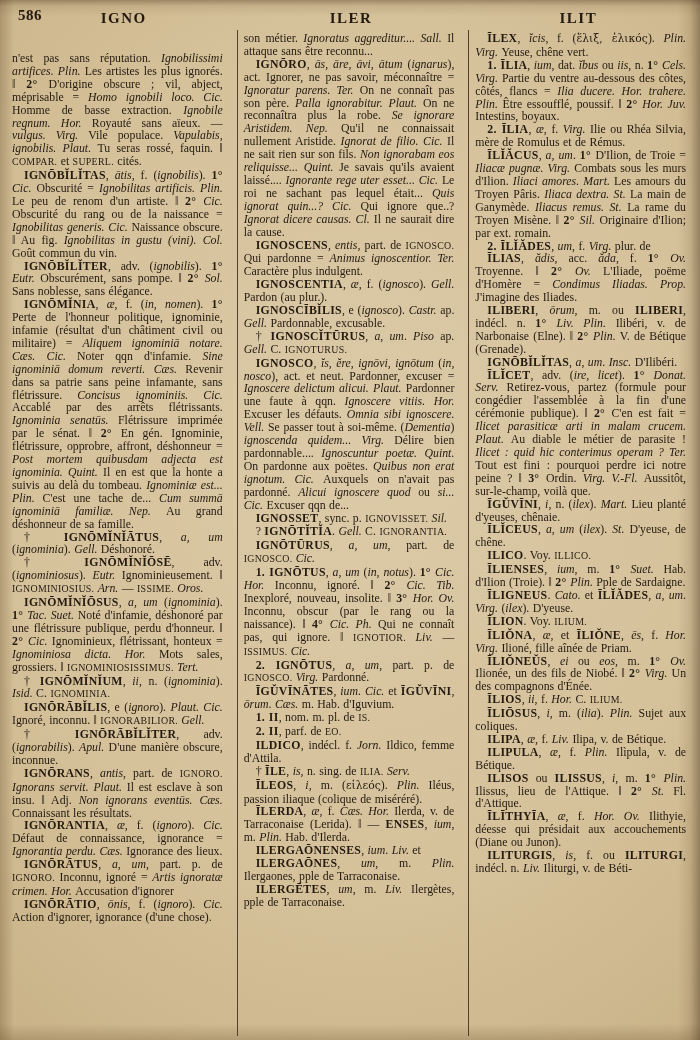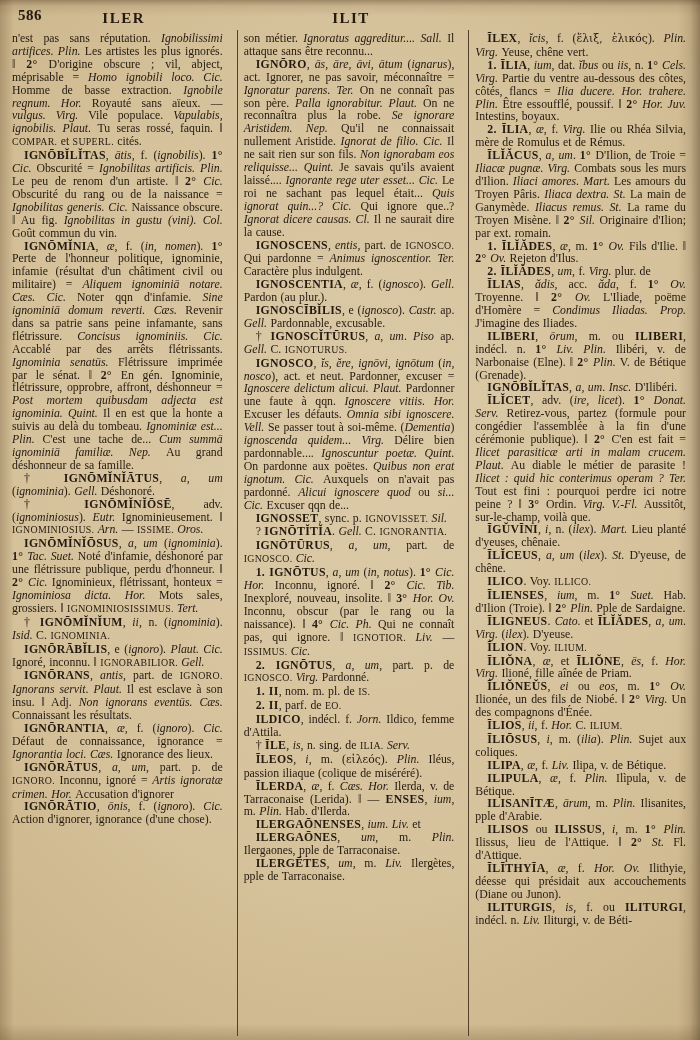--- a/index.html
+++ b/index.html
@@ -35,104 +35,106 @@
   .cols {
     display: flex;
     height: 1006px;
     overflow: hidden;
   }
   .col {
     flex: 1 1 0;
     overflow: hidden;
     padding: 2px 6px 0 6px;
   }
-  .col.c1 { padding-left: 2px; }
+  .col.c1 { padding-left: 2px; margin-top: 20px; }
   .col.c2, .col.c3 { border-left: 1px solid #53402a; margin-left: 8px; }
   .para {
     margin: 0;
     font-size: 11.8px;
     line-height: 12.9px;
     text-align: justify;
     word-spacing: 0.5px;
   }
   .para.ind { text-indent: 12px; }
   .seg-i { font-style: italic; }
   .seg-b { font-weight: 700; letter-spacing: 0.3px; }
   .seg-sc { font-size: 9.9px; letter-spacing: 0.3px; }
   .seg-g { font-family: "DejaVu Serif", serif; font-size: 10.8px; }
 </style>
 </head>
 <body>
 
 <div class="page">
   <div class="header">
     <span class="pageno">586</span>
+    <span class="guide">IGNO</span>
     <span class="guide">ILER</span>
     <span class="guide">ILIT</span>
   </div>
   <div class="cols">
     <div class="col c1">
         <p class="para"><span>n'est pas sans réputation. </span><span class="seg-i">Ignobilissimi artifices. Plin. </span><span>Les artistes les plus ignorés. ‖ </span><span class="seg-b">2° </span><span>D'origine obscure ; vil, abject, méprisable = </span><span class="seg-i">Homo ignobili loco. Cic. </span><span>Homme de basse extraction. </span><span class="seg-i">Ignobile regnum. Hor. </span><span>Royauté sans aïeux. — </span><span class="seg-i">vulgus. Virg. </span><span>Vile populace. </span><span class="seg-i">Vapulabis, ignobilis. Plaut. </span><span>Tu seras rossé, faquin. ‖ </span><span class="seg-sc">COMPAR. </span><span>et </span><span class="seg-sc">SUPERL. </span><span>cités.</span></p>
         <p class="para ind"><span class="seg-b">IGNŌBĬLĬTAS</span><span>, </span><span class="seg-i">ātis</span><span>, f. (</span><span class="seg-i">ignobilis</span><span>). </span><span class="seg-b">1° </span><span class="seg-i">Cic. </span><span>Obscurité = </span><span class="seg-i">Ignobilitas artificis. Plin. </span><span>Le peu de renom d'un artiste. ‖ </span><span class="seg-b">2° </span><span class="seg-i">Cic. </span><span>Obscurité du rang ou de la naissance = </span><span class="seg-i">Ignobilitas generis. Cic. </span><span>Naissance obscure. ‖ Au fig. </span><span class="seg-i">Ignobilitas in gustu (vini). Col. </span><span>Goût commun du vin.</span></p>
+        <p class="para ind"><span class="seg-b">IGNŌBĬLĬTER</span><span>, adv. (</span><span class="seg-i">ignobilis</span><span>). </span><span class="seg-b">1° </span><span class="seg-i">Eutr. </span><span>Obscurément, sans pompe. ‖ </span><span class="seg-b">2° </span><span class="seg-i">Sol. </span><span>Sans noblesse, sans élégance.</span></p>
         <p class="para ind"><span class="seg-b">IGNŌMĬNIA</span><span>, </span><span class="seg-i">æ</span><span>, f. (</span><span class="seg-i">in, nomen</span><span>). </span><span class="seg-b">1° </span><span>Perte de l'honneur politique, ignominie, infamie (résultat d'un châtiment civil ou militaire) = </span><span class="seg-i">Aliquem ignominiā notare. Cæs. Cic. </span><span>Noter qqn d'infamie. </span><span class="seg-i">Sine ignominiā domum reverti. Cæs. </span><span>Revenir dans sa patrie sans peine infamante, sans flétrissure. </span><span class="seg-i">Concisus ignominiis. Cic. </span><span>Accablé par des arrêts flétrissants. </span><span class="seg-i">Ignominia senatūs. </span><span>Flétrissure imprimée par le sénat. ‖ </span><span class="seg-b">2° </span><span>En gén. Ignominie, flétrissure, opprobre, affront, déshonneur = </span><span class="seg-i">Post mortem quibusdam adjecta est ignominia. Quint. </span><span>Il en est que la honte a suivis au delà du tombeau. </span><span class="seg-i">Ignominiæ est... Plin. </span><span>C'est une tache de... </span><span class="seg-i">Cum summā ignominiā familiæ. Nep. </span><span>Au grand déshonneur de sa famille.</span></p>
         <p class="para ind"><span>† </span><span class="seg-b">IGNŌMĬNĬĀTUS</span><span>, </span><span class="seg-i">a, um</span><span> (</span><span class="seg-i">ignominia</span><span>). </span><span class="seg-i">Gell. </span><span>Déshonoré.</span></p>
         <p class="para ind"><span>† </span><span class="seg-b">IGNŌMĬNĬŌSĒ</span><span>, adv. (</span><span class="seg-i">ignominiosus</span><span>). </span><span class="seg-i">Eutr. </span><span>Ignominieusement. ‖ </span><span class="seg-sc">IGNOMINIOSIUS. </span><span class="seg-i">Arn. </span><span>— </span><span class="seg-sc">ISSIME. </span><span class="seg-i">Oros.</span></p>
         <p class="para ind"><span class="seg-b">IGNŌMĬNĬŌSUS</span><span>, </span><span class="seg-i">a, um</span><span> (</span><span class="seg-i">ignominia</span><span>). </span><span class="seg-b">1° </span><span class="seg-i">Tac. Suet. </span><span>Noté d'infamie, déshonoré par une flétrissure publique, perdu d'honneur. ‖ </span><span class="seg-b">2° </span><span class="seg-i">Cic. </span><span>Ignominieux, flétrissant, honteux = </span><span class="seg-i">Ignominiosa dicta. Hor. </span><span>Mots sales, grossiers. ‖ </span><span class="seg-sc">IGNOMINIOSISSIMUS. </span><span class="seg-i">Tert.</span></p>
         <p class="para ind"><span>† </span><span class="seg-b">IGNŌMĬNĬUM</span><span>, </span><span class="seg-i">ii</span><span>, n. (</span><span class="seg-i">ignominia</span><span>). </span><span class="seg-i">Isid. </span><span>C. </span><span class="seg-sc">IGNOMINIA.</span></p>
         <p class="para ind"><span class="seg-b">IGNŌRĀBĬLIS</span><span>, e (</span><span class="seg-i">ignoro</span><span>). </span><span class="seg-i">Plaut. Cic. </span><span>Ignoré, inconnu. ‖ </span><span class="seg-sc">IGNORABILIOR. </span><span class="seg-i">Gell.</span></p>
+        <p class="para ind"><span>† </span><span class="seg-b">IGNŌRĀBĬLĬTER</span><span>, adv. (</span><span class="seg-i">ignorabilis</span><span>). </span><span class="seg-i">Apul. </span><span>D'une manière obscure, inconnue.</span></p>
         <p class="para ind"><span class="seg-b">IGNŌRANS</span><span>, </span><span class="seg-i">antis</span><span>, part. de </span><span class="seg-sc">IGNORO. </span><span class="seg-i">Ignorans servit. Plaut. </span><span>Il est esclave à son insu. ‖ Adj. </span><span class="seg-i">Non ignorans eventūs. Cæs. </span><span>Connaissant les résultats.</span></p>
-        <p class="para ind"><span class="seg-b">IGNŌRANTIA</span><span>, </span><span class="seg-i">æ</span><span>, f. (</span><span class="seg-i">ignoro</span><span>). </span><span class="seg-i">Cic. </span><span>Défaut de connaissance, ignorance = </span><span class="seg-i">Ignorantia loci. Cæs. </span><span>Ignorance des lieux.</span></p>
+        <p class="para ind"><span class="seg-b">IGNŌRANTIA</span><span>, </span><span class="seg-i">æ</span><span>, f. (</span><span class="seg-i">ignoro</span><span>). </span><span class="seg-i">Cic. </span><span>Défaut de connaissance, ignorance = </span><span class="seg-i">Ignorantia perdu. Cæs. </span><span>Ignorance des lieux.</span></p>
         <p class="para ind"><span class="seg-b">IGNŌRĀTUS</span><span>, </span><span class="seg-i">a, um</span><span>, part. p. de </span><span class="seg-sc">IGNORO. </span><span>Inconnu, ignoré = </span><span class="seg-i">Artis ignoratæ crimen. Hor. </span><span>Accusation d'ignorer</span></p>
         <p class="para ind"><span class="seg-b">IGNŌRĀTIO</span><span>, </span><span class="seg-i">ōnis</span><span>, f. (</span><span class="seg-i">ignoro</span><span>). </span><span class="seg-i">Cic. </span><span>Action d'ignorer, ignorance (d'une chose).</span></p>
       </div>
     <div class="col c2">
         <p class="para"><span>son métier. </span><span class="seg-i">Ignoratus aggreditur.... Sall. </span><span>Il attaque sans être reconnu...</span></p>
         <p class="para ind"><span class="seg-b">IGNŌRO</span><span>, </span><span class="seg-i">ās, āre, āvi, ātum</span><span> (</span><span class="seg-i">ignarus</span><span>), act. Ignorer, ne pas savoir, méconnaître = </span><span class="seg-i">Ignoratur parens. Ter. </span><span>On ne connaît pas son père. </span><span class="seg-i">Palla ignorabitur. Plaut. </span><span>On ne reconnaîtra plus la robe. </span><span class="seg-i">Se ignorare Aristidem. Nep. </span><span>Qu'il ne connaissait nullement Aristide. </span><span class="seg-i">Ignorat de filio. Cic. </span><span>Il ne sait rien sur son fils. </span><span class="seg-i">Non ignorabam eos reliquisse... Quint. </span><span>Je savais qu'ils avaient laissé.... </span><span class="seg-i">Ignorante rege uter esset... Cic. </span><span>Le roi ne sachant pas lequel était... </span><span class="seg-i">Quis ignorat quin...? Cic. </span><span>Qui ignore que..? </span><span class="seg-i">Ignorat dicere causas. Cl. </span><span>Il ne saurait dire la cause.</span></p>
         <p class="para ind"><span class="seg-b">IGNOSCENS</span><span>, </span><span class="seg-i">entis</span><span>, part. de </span><span class="seg-sc">IGNOSCO. </span><span>Qui pardonne = </span><span class="seg-i">Animus ignoscentior. Ter. </span><span>Caractère plus indulgent.</span></p>
         <p class="para ind"><span class="seg-b">IGNOSCENTIA</span><span>, </span><span class="seg-i">æ</span><span>, f. (</span><span class="seg-i">ignosco</span><span>). </span><span class="seg-i">Gell. </span><span>Pardon (au plur.).</span></p>
         <p class="para ind"><span class="seg-b">IGNOSCĪBĬLIS</span><span>, e (</span><span class="seg-i">ignosco</span><span>). </span><span class="seg-i">Castr. </span><span>ap. </span><span class="seg-i">Gell. </span><span>Pardonnable, excusable.</span></p>
         <p class="para ind"><span>† </span><span class="seg-b">IGNOSCĬTŪRUS</span><span>, </span><span class="seg-i">a, um</span><span>. </span><span class="seg-i">Piso </span><span>ap. </span><span class="seg-i">Gell. </span><span>C. </span><span class="seg-sc">IGNOTURUS.</span></p>
         <p class="para ind"><span class="seg-b">IGNOSCO</span><span>, </span><span class="seg-i">ĭs, ĕre, ignōvi, ignōtum</span><span> (</span><span class="seg-i">in, nosco</span><span>), act. et neut. Pardonner, excuser = </span><span class="seg-i">Ignoscere delictum alicui. Plaut. </span><span>Pardonner une faute à qqn. </span><span class="seg-i">Ignoscere vitiis. Hor. </span><span>Excuser les défauts. </span><span class="seg-i">Omnia sibi ignoscere. Vell. </span><span>Se passer tout à soi-même. (</span><span class="seg-i">Dementia</span><span>) </span><span class="seg-i">ignoscenda quidem... Virg. </span><span>Délire bien pardonnable.... </span><span class="seg-i">Ignoscuntur poetæ. Quint. </span><span>On pardonne aux poëtes. </span><span class="seg-i">Quibus non erat ignotum. Cic. </span><span>Auxquels on n'avait pas pardonné. </span><span class="seg-i">Alicui ignoscere quod </span><span>ou </span><span class="seg-i">si... Cic. </span><span>Excuser qqn de...</span></p>
         <p class="para ind"><span class="seg-b">IGNOSSET</span><span>, sync. p. </span><span class="seg-sc">IGNOVISSET. </span><span class="seg-i">Sil.</span></p>
         <p class="para ind"><span>? </span><span class="seg-b">IGNŌTĬTĬA</span><span>. </span><span class="seg-i">Gell. </span><span>C. </span><span class="seg-sc">IGNORANTIA.</span></p>
         <p class="para ind"><span class="seg-b">IGNŌTŪRUS</span><span>, </span><span class="seg-i">a, um</span><span>, part. de </span><span class="seg-sc">IGNOSCO. </span><span class="seg-i">Cic.</span></p>
         <p class="para ind"><span class="seg-b">1. IGNŌTUS</span><span>, </span><span class="seg-i">a, um</span><span> (</span><span class="seg-i">in, notus</span><span>). </span><span class="seg-b">1° </span><span class="seg-i">Cic. Hor. </span><span>Inconnu, ignoré. ‖ </span><span class="seg-b">2° </span><span class="seg-i">Cic. Tib. </span><span>Inexploré, nouveau, insolite. ‖ </span><span class="seg-b">3° </span><span class="seg-i">Hor. Ov. </span><span>Inconnu, obscur (par le rang ou la naissance). ‖ </span><span class="seg-b">4° </span><span class="seg-i">Cic. Ph. </span><span>Qui ne connaît pas, qui ignore. ‖ </span><span class="seg-sc">IGNOTIOR. </span><span class="seg-i">Liv. </span><span>— </span><span class="seg-sc">ISSIMUS. </span><span class="seg-i">Cic.</span></p>
         <p class="para ind"><span class="seg-b">2. IGNŌTUS</span><span>, </span><span class="seg-i">a, um</span><span>, part. p. de </span><span class="seg-sc">IGNOSCO. </span><span class="seg-i">Virg. </span><span>Pardonné.</span></p>
+        <p class="para ind"><span class="seg-b">ĪGŬVĪNĀTES</span><span>, </span><span class="seg-i">ium</span><span>. </span><span class="seg-i">Cic. </span><span>et </span><span class="seg-b">ĪGŬVĪNI</span><span>, </span><span class="seg-i">ōrum</span><span>. </span><span class="seg-i">Cæs. </span><span>m. Hab. d'Iguvium.</span></p>
         <p class="para ind"><span class="seg-b">1. II</span><span>, nom. m. pl. de </span><span class="seg-sc">IS.</span></p>
         <p class="para ind"><span class="seg-b">2. II</span><span>, parf. de </span><span class="seg-sc">EO.</span></p>
         <p class="para ind"><span class="seg-b">ILDICO</span><span>, indécl. f. </span><span class="seg-i">Jorn. </span><span>Ildico, femme d'Attila.</span></p>
         <p class="para ind"><span>† </span><span class="seg-b">ĪLE</span><span>, </span><span class="seg-i">is</span><span>, n. sing. de </span><span class="seg-sc">ILIA. </span><span class="seg-i">Serv.</span></p>
         <p class="para ind"><span class="seg-b">ĪLEOS</span><span>, </span><span class="seg-i">i</span><span>, m. (</span><span class="seg-g">εἰλεός</span><span>). </span><span class="seg-i">Plin. </span><span>Iléus, passion iliaque (colique de miséréré).</span></p>
         <p class="para ind"><span class="seg-b">ĪLERDA</span><span>, </span><span class="seg-i">æ</span><span>, f. </span><span class="seg-i">Cæs. Hor. </span><span>Ilerda, v. de Tarraconaise (Lerida). ‖ — </span><span class="seg-b">ENSES</span><span>, </span><span class="seg-i">ium</span><span>, m. </span><span class="seg-i">Plin. </span><span>Hab. d'Ilerda.</span></p>
         <p class="para ind"><span class="seg-b">ILERGAŌNENSES</span><span>, </span><span class="seg-i">ium</span><span>. </span><span class="seg-i">Liv. </span><span>et</span></p>
         <p class="para ind"><span class="seg-b">ILERGAŌNES</span><span>, </span><span class="seg-i">um</span><span>, m. </span><span class="seg-i">Plin. </span><span>Ilergaones, pple de Tarraconaise.</span></p>
         <p class="para ind"><span class="seg-b">ILERGĒTES</span><span>, </span><span class="seg-i">um</span><span>, m. </span><span class="seg-i">Liv. </span><span>Ilergètes, pple de Tarraconaise.</span></p>
       </div>
     <div class="col c3">
         <p class="para ind"><span class="seg-b">ĪLEX</span><span>, </span><span class="seg-i">ĭcis</span><span>, f. (</span><span class="seg-g">ἕλιξ, ἑλικός</span><span>). </span><span class="seg-i">Plin. Virg. </span><span>Yeuse, chêne vert.</span></p>
         <p class="para ind"><span class="seg-b">1. ĪLIA</span><span>, </span><span class="seg-i">ium</span><span>, dat. </span><span class="seg-i">ĭbus</span><span> ou </span><span class="seg-i">iis</span><span>, n. </span><span class="seg-b">1° </span><span class="seg-i">Cels. Virg. </span><span>Partie du ventre au-dessous des côtes, côtés, flancs = </span><span class="seg-i">Ilia ducere. Hor. trahere. Plin. </span><span>Être essoufflé, poussif. ‖ </span><span class="seg-b">2° </span><span class="seg-i">Hor. Juv. </span><span>Intestins, boyaux.</span></p>
         <p class="para ind"><span class="seg-b">2. ĪLIA</span><span>, </span><span class="seg-i">æ</span><span>, f. </span><span class="seg-i">Virg. </span><span>Ilie ou Rhéa Silvia, mère de Romulus et de Rémus.</span></p>
         <p class="para ind"><span class="seg-b">ĪLĬĂCUS</span><span>, </span><span class="seg-i">a, um</span><span>. </span><span class="seg-b">1° </span><span>D'Ilion, de Troie = </span><span class="seg-i">Iliacæ pugnæ. Virg. </span><span>Combats sous les murs d'Ilion. </span><span class="seg-i">Iliaci amores. Mart. </span><span>Les amours du Troyen Pâris. </span><span class="seg-i">Iliaca dextra. St. </span><span>La main de Ganymède. </span><span class="seg-i">Iliacus remus. St. </span><span>La rame du Troyen Misène. ‖ </span><span class="seg-b">2° </span><span class="seg-i">Sil. </span><span>Originaire d'Ilion; par ext. romain.</span></p>
-        <p class="para ind"><span class="seg-b">1. ĪLĬĂDES</span><span>, </span><span class="seg-i">æ</span><span>, m. </span><span class="seg-b">1° </span><span class="seg-i">Ov. </span><span>Fils d'Ilie. ‖ </span><span class="seg-b">2° </span><span class="seg-i">Ov. </span><span>Rejeton d'Ilus.</span></p>
         <p class="para ind"><span class="seg-b">2. ĪLĬĂDES</span><span>, </span><span class="seg-i">um</span><span>, f. </span><span class="seg-i">Virg. </span><span>plur. de</span></p>
         <p class="para ind"><span class="seg-b">ĪLIAS</span><span>, </span><span class="seg-i">ădis</span><span>, acc. </span><span class="seg-i">ăda</span><span>, f. </span><span class="seg-b">1° </span><span class="seg-i">Ov. </span><span>Troyenne. ‖ </span><span class="seg-b">2° </span><span class="seg-i">Ov. </span><span>L'Iliade, poëme d'Homère = </span><span class="seg-i">Condimus Iliadas. Prop. </span><span>J'imagine des Iliades.</span></p>
         <p class="para ind"><span class="seg-b">ILIBERI</span><span>, </span><span class="seg-i">ōrum</span><span>, m. ou </span><span class="seg-b">ILIBERI</span><span>, indécl. n. </span><span class="seg-b">1° </span><span class="seg-i">Liv. Plin. </span><span>Ilibéri, v. de Narbonaise (Elne). ‖ </span><span class="seg-b">2° </span><span class="seg-i">Plin. </span><span>V. de Bétique (Grenade).</span></p>
         <p class="para ind"><span class="seg-b">IGNŌBĬLĬTAS</span><span>, </span><span class="seg-i">a, um</span><span>. </span><span class="seg-i">Insc. </span><span>D'Ilibéri.</span></p>
         <p class="para ind"><span class="seg-b">ĪLĬCET</span><span>, adv. (</span><span class="seg-i">ire, licet</span><span>). </span><span class="seg-b">1° </span><span class="seg-i">Donat. Serv. </span><span>Retirez-vous, partez (formule pour congédier l'assemblée à la fin d'une cérémonie publique). ‖ </span><span class="seg-b">2° </span><span>C'en est fait = </span><span class="seg-i">Ilicet parasiticæ arti in malam crucem. Plaut. </span><span>Au diable le métier de parasite ! </span><span class="seg-i">Ilicet : quid hic conterimus operam ? Ter. </span><span>Tout est fini : pourquoi perdre ici notre peine ? ‖ </span><span class="seg-b">3° </span><span>Ordin. </span><span class="seg-i">Virg. V.-Fl. </span><span>Aussitôt, sur-le-champ, voilà que.</span></p>
         <p class="para ind"><span class="seg-b">ĪGŬVĪNI</span><span>, </span><span class="seg-i">i</span><span>, n. (</span><span class="seg-i">ilex</span><span>). </span><span class="seg-i">Mart. </span><span>Lieu planté d'yeuses, chênaie.</span></p>
         <p class="para ind"><span class="seg-b">ĪLĬCEUS</span><span>, </span><span class="seg-i">a, um</span><span> (</span><span class="seg-i">ilex</span><span>). </span><span class="seg-i">St. </span><span>D'yeuse, de chêne.</span></p>
         <p class="para ind"><span class="seg-b">ILICO</span><span>. Voy. </span><span class="seg-sc">ILLICO.</span></p>
         <p class="para ind"><span class="seg-b">ĪLIENSES</span><span>, </span><span class="seg-i">ium</span><span>, m. </span><span class="seg-b">1° </span><span class="seg-i">Suet. </span><span>Hab. d'Ilion (Troie). ‖ </span><span class="seg-b">2° </span><span class="seg-i">Plin. </span><span>Pple de Sardaigne.</span></p>
         <p class="para ind"><span class="seg-b">ĪLIGNEUS</span><span>. </span><span class="seg-i">Cato. </span><span>et </span><span class="seg-b">ĪLĬĂDES</span><span>, </span><span class="seg-i">a, um</span><span>. </span><span class="seg-i">Virg. </span><span>(</span><span class="seg-i">ilex</span><span>). D'yeuse.</span></p>
         <p class="para ind"><span class="seg-b">ĪLION</span><span>. Voy. </span><span class="seg-sc">ILIUM.</span></p>
         <p class="para ind"><span class="seg-b">ĪLIŎNA</span><span>, </span><span class="seg-i">æ</span><span>, et </span><span class="seg-b">ĪLIŎNE</span><span>, </span><span class="seg-i">ēs</span><span>, f. </span><span class="seg-i">Hor. Virg. </span><span>Ilioné, fille aînée de Priam.</span></p>
         <p class="para ind"><span class="seg-b">ĪLIŎNEŬS</span><span>, </span><span class="seg-i">ei</span><span> ou </span><span class="seg-i">eos</span><span>, m. </span><span class="seg-b">1° </span><span class="seg-i">Ov. </span><span>Ilionée, un des fils de Niobé. ‖ </span><span class="seg-b">2° </span><span class="seg-i">Virg. </span><span>Un des compagnons d'Énée.</span></p>
         <p class="para ind"><span class="seg-b">ĪLIOS</span><span>, </span><span class="seg-i">ii</span><span>, f. </span><span class="seg-i">Hor. </span><span>C. </span><span class="seg-sc">ILIUM.</span></p>
         <p class="para ind"><span class="seg-b">ĪLIŌSUS</span><span>, </span><span class="seg-i">i</span><span>, m. (</span><span class="seg-i">ilia</span><span>). </span><span class="seg-i">Plin. </span><span>Sujet aux coliques.</span></p>
         <p class="para ind"><span class="seg-b">ILIPA</span><span>, </span><span class="seg-i">æ</span><span>, f. </span><span class="seg-i">Liv. </span><span>Ilipa, v. de Bétique.</span></p>
         <p class="para ind"><span class="seg-b">ILIPULA</span><span>, </span><span class="seg-i">æ</span><span>, f. </span><span class="seg-i">Plin. </span><span>Ilìpula, v. de Bétique.</span></p>
-        <p class="para ind"><span class="seg-b">ILISANĪTÆ</span><span>, </span><span class="seg-i">ārum</span><span>, m. </span><span class="seg-i">Plin. </span><span>Ilisanites, pple d'Arabie.</span></p>
         <p class="para ind"><span class="seg-b">ILISOS</span><span> ou </span><span class="seg-b">ILISSUS</span><span>, </span><span class="seg-i">i</span><span>, m. </span><span class="seg-b">1° </span><span class="seg-i">Plin. </span><span>Ilissus, lieu de l'Attique. ‖ </span><span class="seg-b">2° </span><span class="seg-i">St. </span><span>Fl. d'Attique.</span></p>
         <p class="para ind"><span class="seg-b">ĪLĪTHYĪA</span><span>, </span><span class="seg-i">æ</span><span>, f. </span><span class="seg-i">Hor. Ov. </span><span>Ilithyie, déesse qui présidait aux accouchements (Diane ou Junon).</span></p>
         <p class="para ind"><span class="seg-b">ILITURGIS</span><span>, </span><span class="seg-i">is</span><span>, f. ou </span><span class="seg-b">ILITURGI</span><span>, indécl. n. </span><span class="seg-i">Liv. </span><span>Iliturgi, v. de Béti-</span></p>
       </div>
   </div>
 </div>
 
 </body></html>

